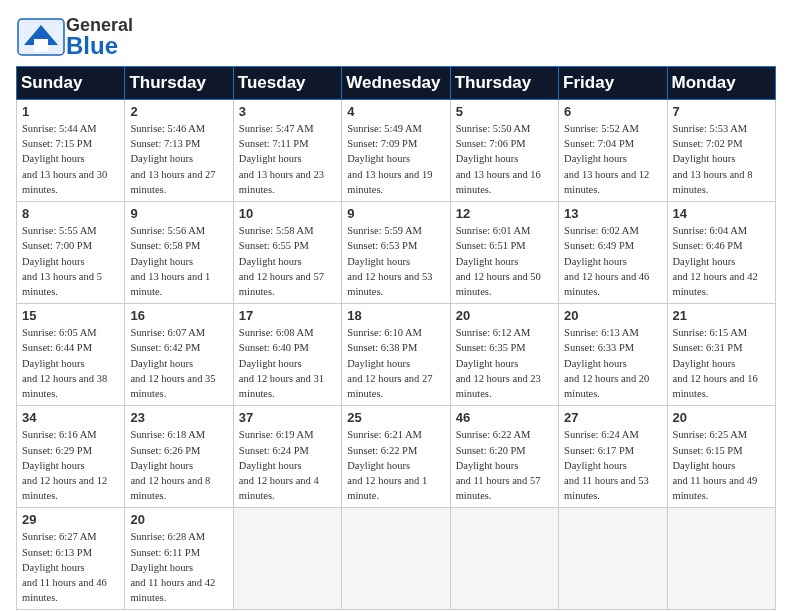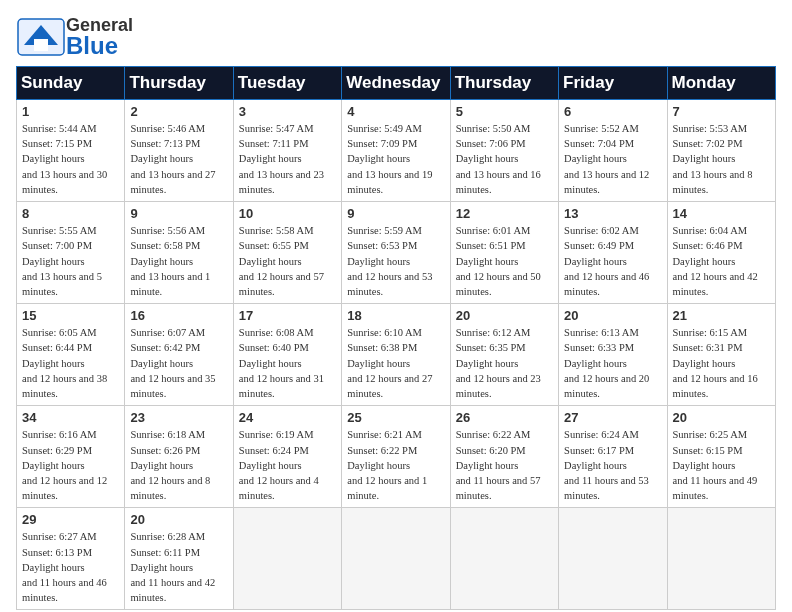--- a/index.html
+++ b/index.html
@@ -307,37 +307,37 @@
   </td>
         <td>
     <span class="day-num">23</span>
     <div class="day-info">
       Sunrise: 6:18 AM<br>
       Sunset: 6:26 PM<br>
       Daylight hours<br>and 12 hours and 8 minutes.
     </div>
   </td>
         <td>
-    <span class="day-num">24</span>
+    <span class="day-num">37</span>
     <div class="day-info">
       Sunrise: 6:19 AM<br>
       Sunset: 6:24 PM<br>
       Daylight hours<br>and 12 hours and 4 minutes.
     </div>
   </td>
         <td>
     <span class="day-num">25</span>
     <div class="day-info">
       Sunrise: 6:21 AM<br>
       Sunset: 6:22 PM<br>
       Daylight hours<br>and 12 hours and 1 minute.
     </div>
   </td>
         <td>
-    <span class="day-num">26</span>
+    <span class="day-num">46</span>
     <div class="day-info">
       Sunrise: 6:22 AM<br>
       Sunset: 6:20 PM<br>
       Daylight hours<br>and 11 hours and 57 minutes.
     </div>
   </td>
         <td>
     <span class="day-num">27</span>
     <div class="day-info">
       Sunrise: 6:24 AM<br>

